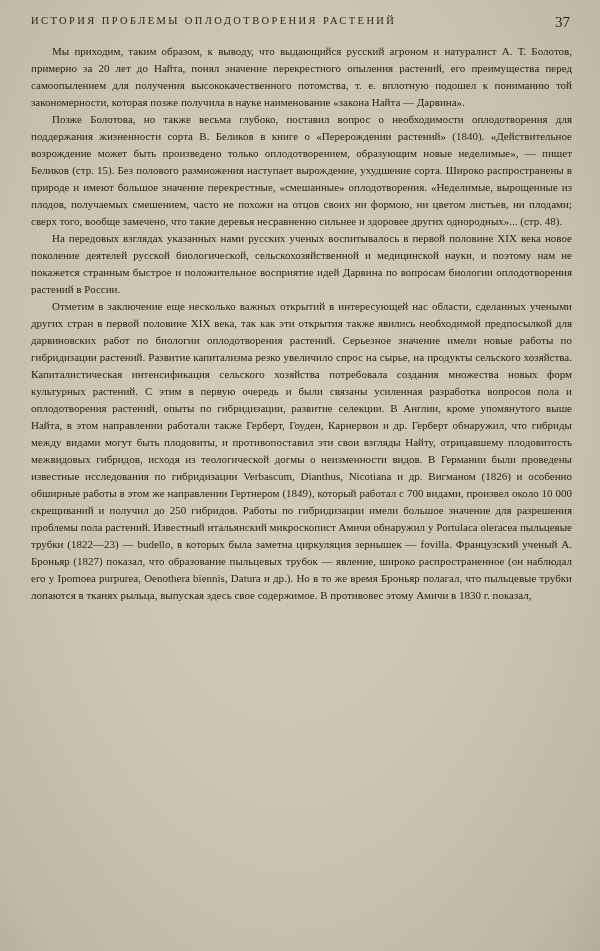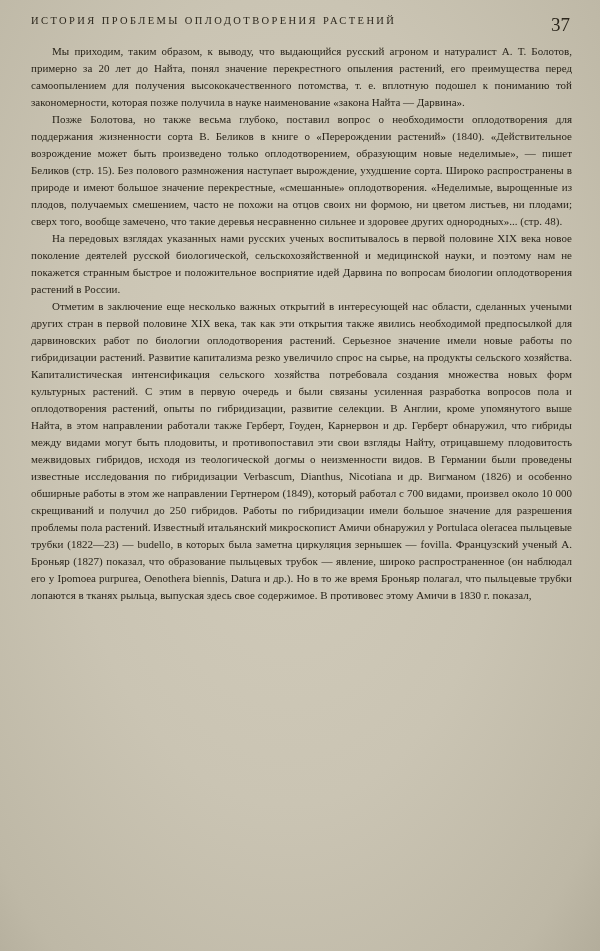--- a/index.html
+++ b/index.html
@@ -40,21 +40,21 @@
     font-size: 10.5px;
     letter-spacing: 2.4px;
     color: #2b261c;
     white-space: nowrap;
   }
 
   .head-page {
     position: absolute;
     right: 2px;
     top: -1px;
-    font-size: 19px;
+    font-size: 15px;
     letter-spacing: 0;
     color: #2b261c;
   }
 
   .body-text {
     font-size: 11px;
     line-height: 17px;
     text-align: justify;
     text-justify: inter-word;
     hyphens: auto;

